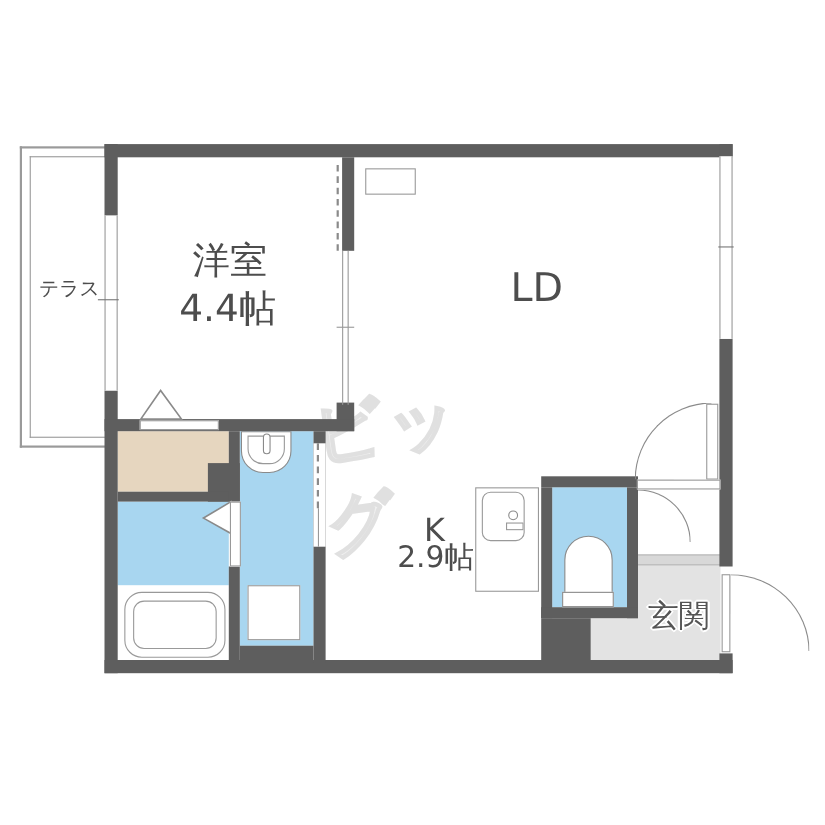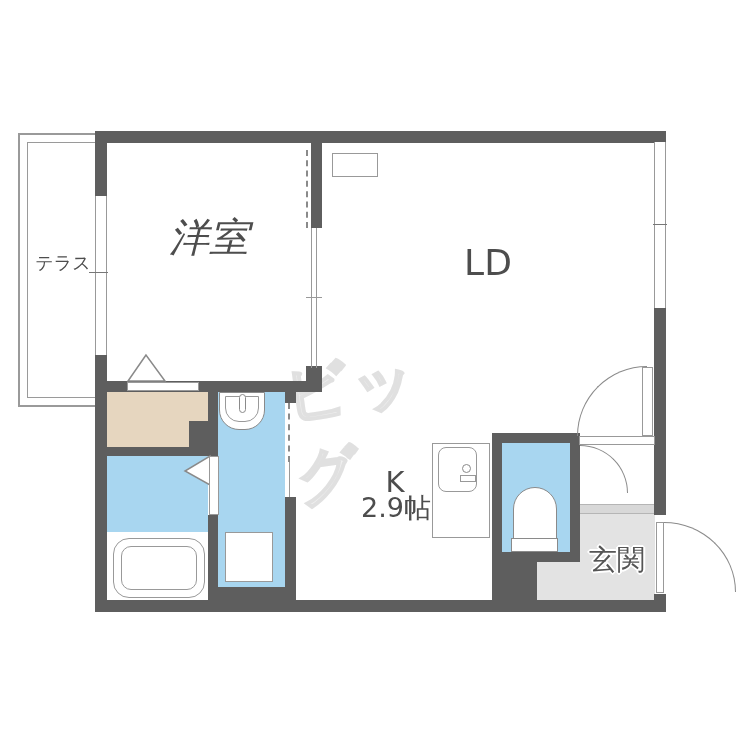--- a/index.html
+++ b/index.html
@@ -57,21 +57,22 @@
   <div class="dline" style="left:306px;top:297px;width:16px;height:1px;"></div>
   <div class="wall" style="left:306px;top:366px;width:16px;height:26px;"></div>
 
   <div class="wall" style="left:95px;top:381px;width:227px;height:11px;"></div>
   <div class="leaf" style="left:127px;top:382px;width:72px;height:9px;z-index:5;"></div>
   <svg style="left:0;top:0;" width="750" height="750" viewBox="0 0 750 750">
     <polygon points="146,355 128,381 165,381" fill="#fff" stroke="#8a8a8a" stroke-width="1.5"></polygon>
     <polygon points="210,456 210,485 185,471" fill="#fff" stroke="#8a8a8a" stroke-width="1.5"></polygon>
   </svg>
 
-  <div class="lbl" style="left:209px;top:237px;font-size:40px;font-style:italic;">洋室</div>
+  <div class="lbl" style="left:209px;top:237px;font-size:34px;">洋室</div>
+  <div class="lbl" style="left:207px;top:281px;font-size:34px;">4.4帖</div>
   <div class="lbl" style="left:488px;top:263px;font-size:36px;">LD</div>
   <div class="lbl" style="left:395px;top:482px;font-size:29px;">K</div>
   <div class="lbl" style="left:396px;top:507px;font-size:27px;">2.9帖</div>
 
   <div class="fix thin" style="left:332px;top:153px;width:46px;height:24px;"></div>
 
   <div class="floor beige" style="left:107px;top:392px;width:101px;height:55px;"></div>
   <div class="wall" style="left:189px;top:421px;width:29px;height:35px;"></div>
   <div class="wall" style="left:107px;top:447px;width:101px;height:9px;"></div>
   <div class="floor blue" style="left:107px;top:456px;width:101px;height:76px;"></div>

